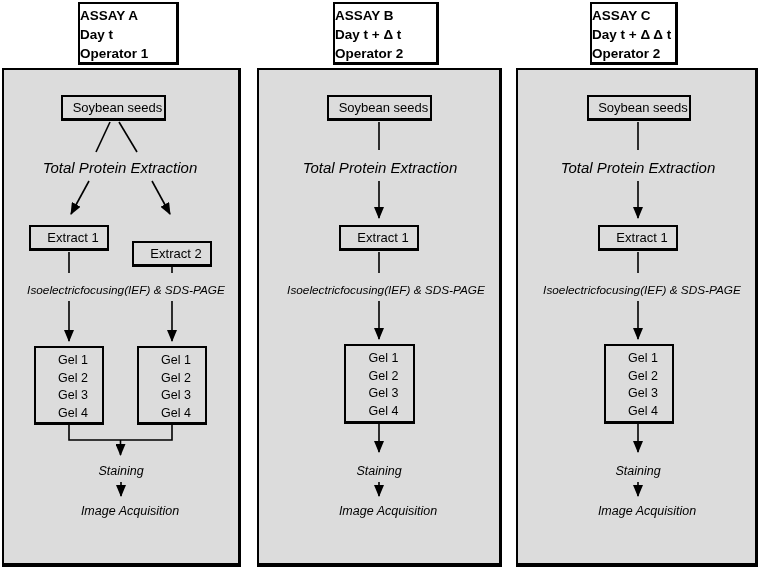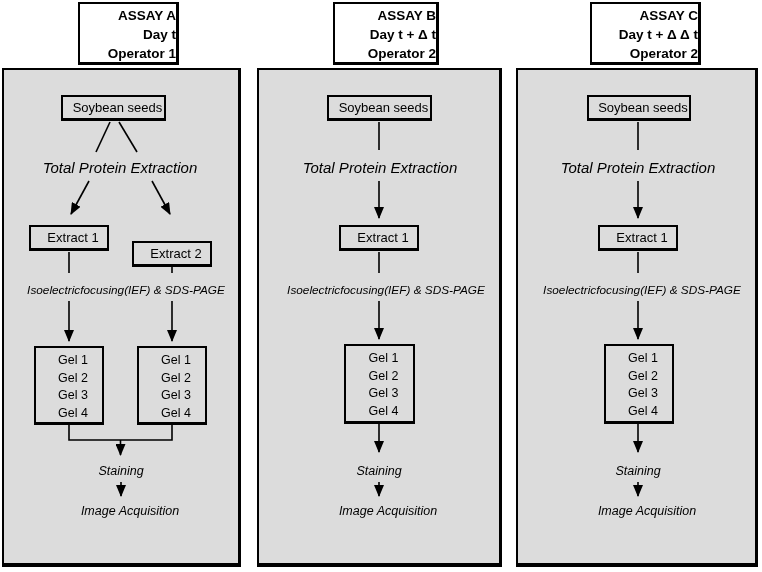--- a/index.html
+++ b/index.html
@@ -2,21 +2,21 @@
 <html><head>
 <meta charset="utf-8">
 <style>
   html,body{margin:0;padding:0;background:#ffffff;}
   .stage{position:relative;width:762px;height:572px;background:#ffffff;overflow:hidden;
          font-family:"Liberation Sans","DejaVu Sans",sans-serif;color:#000;}
   .panel{position:absolute;background:#dcdcdc;border:2px solid #000;
          border-right-width:3px;border-bottom-width:4px;box-sizing:border-box;}
   .hdr{position:absolute;background:#ffffff;border:2px solid #000;
        border-right-width:3px;border-bottom-width:3px;box-sizing:border-box;
-       text-align:right;font-weight:bold;font-size:13.5px;line-height:19px;
+       text-align:left;font-weight:bold;font-size:13.5px;line-height:19px;
        padding-top:2px;z-index:3;}
   .node{position:absolute;background:#dcdcdc;border:2px solid #000;border-bottom-width:3px;
         box-sizing:border-box;text-align:center;font-size:13px;z-index:2;padding-left:8px;}
   .node.small{line-height:21px;}
   .node.gel{font-size:12.5px;line-height:17.5px;padding-top:4px;}
   .steplabel{position:absolute;font-style:italic;white-space:nowrap;
              transform:translateX(-50%);z-index:2;}
   .tpe{font-size:15px;}
   .ief{font-size:11.8px;margin-left:12px;}
   .stain{font-size:12.5px;}
@@ -32,21 +32,21 @@
   <div class="hdr" style="left:78px;top:2px;width:101px;height:63px;">
     <div>ASSAY A</div>
     <div>Day t</div>
     <div>Operator 1</div>
   </div>
   <div class="hdr" style="left:333px;top:2px;width:106px;height:63px;">
     <div>ASSAY B</div>
     <div>Day t + Δ t</div>
     <div>Operator 2</div>
   </div>
-  <div class="hdr" style="left:590px;top:2px;width:111px;height:63px;">
+  <div class="hdr" style="left:590px;top:2px;width:88px;height:63px;">
     <div>ASSAY C</div>
     <div>Day t + Δ Δ t</div>
     <div>Operator 2</div>
   </div>
 
   <div class="panel" style="left:2px;top:68px;width:239px;height:499px;"></div>
   <div class="panel" style="left:257px;top:68px;width:245px;height:499px;"></div>
   <div class="panel" style="left:516px;top:68px;width:242px;height:499px;"></div>
 
   <svg class="flows" width="762" height="572">

